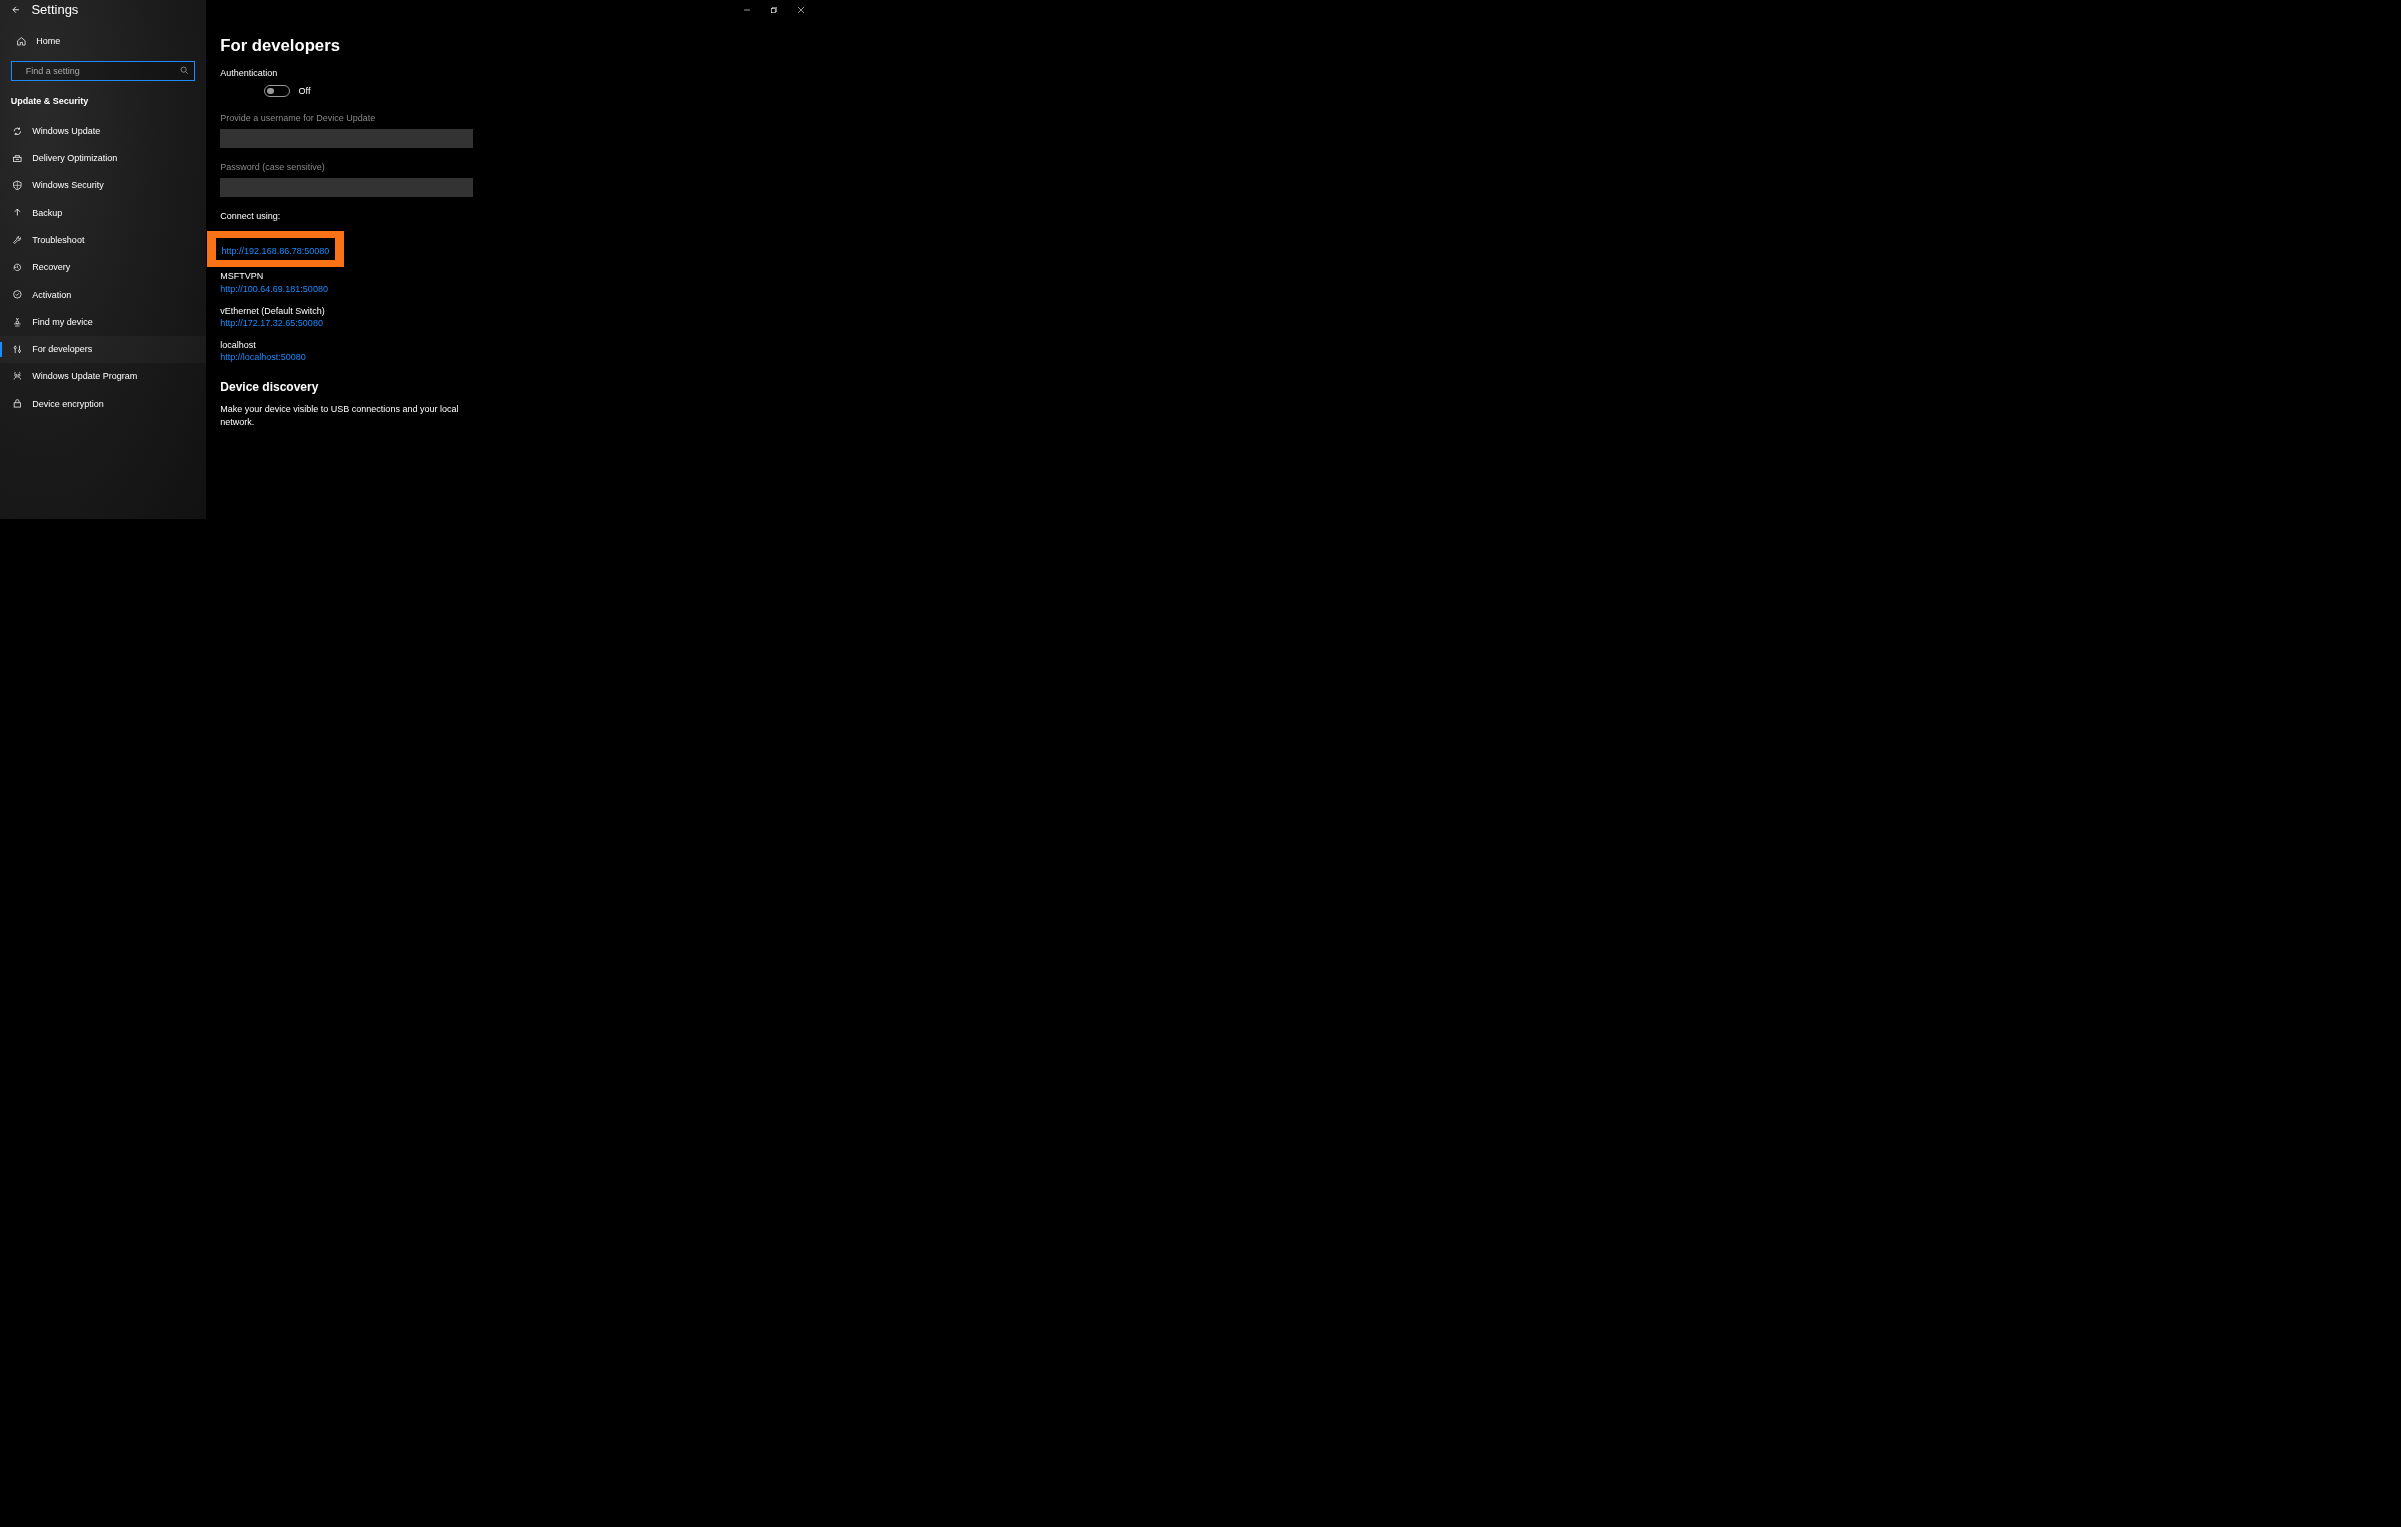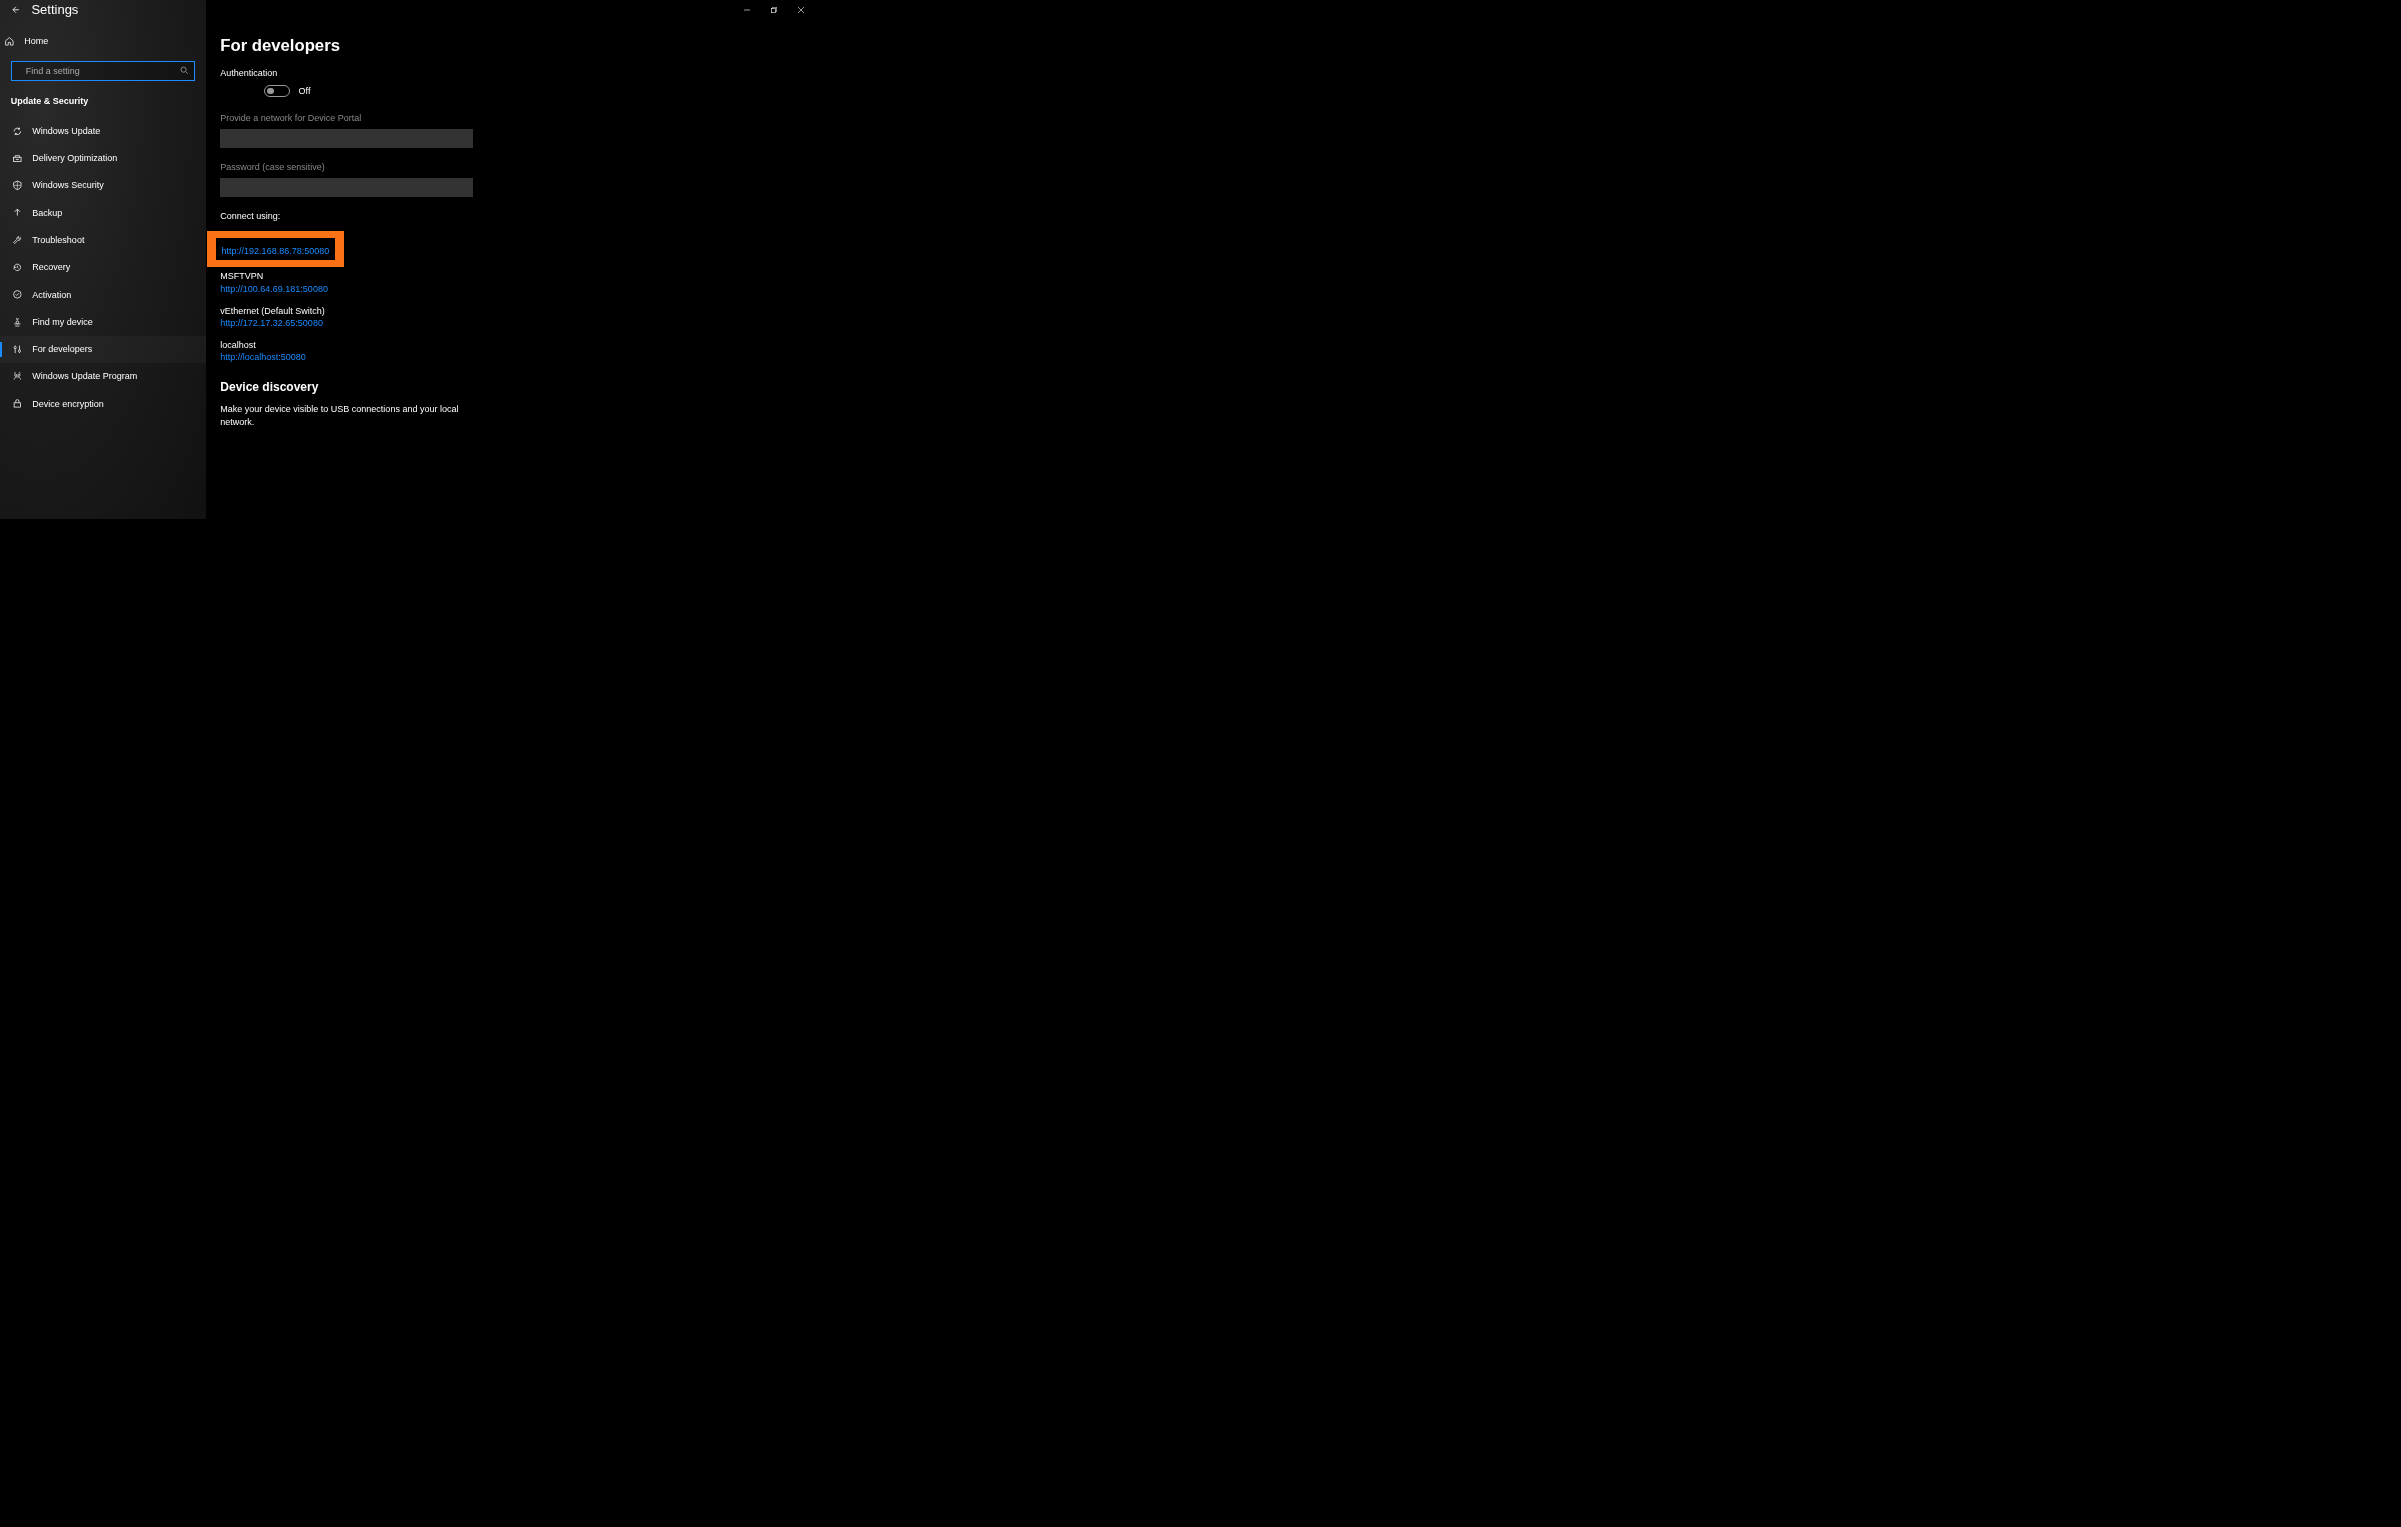--- a/index.html
+++ b/index.html
@@ -56,21 +56,21 @@
     height: 100%;
     padding-top: 30px;
     background: radial-gradient(ellipse at 20% 20%, #2a2a2a 0%, #1c1c1c 50%, #111 100%);
     display: flex;
     flex-direction: column;
     overflow: hidden;
   }
   .home-row {
     display: flex;
     align-items: center;
-    padding: 6px 4px;
+    padding: 6px 16px;
     gap: 9.5px;
     cursor: pointer;
   }
   .home-row .icon { width: 10.7px; display:flex; justify-content:center; }
   .home-row .label { font-size: 9px; color: #fff; }
 
   .search-wrap {
     padding: 8.3px 10.7px 4.8px 10.7px;
   }
   .search-box {
@@ -432,21 +432,21 @@
 
       <h1 class="page-title">For developers</h1>
 
       <div class="subhead">Authentication</div>
 
       <div class="toggle-row">
         <div class="toggle"></div>
         <div class="toggle-label">Off</div>
       </div>
 
-      <div class="field-label">Provide a network for Device Portal</div>
+      <div class="field-label">Provide a username for Device Update</div>
       <input class="text-input" type="text" value="" style="">
 
       <div class="field-label">Password (case sensitive)</div>
       <input class="text-input" type="password" value="" style="">
 
 
       <div class="connect-label">Connect using:</div>
 
       
       <div class="highlight-box">

